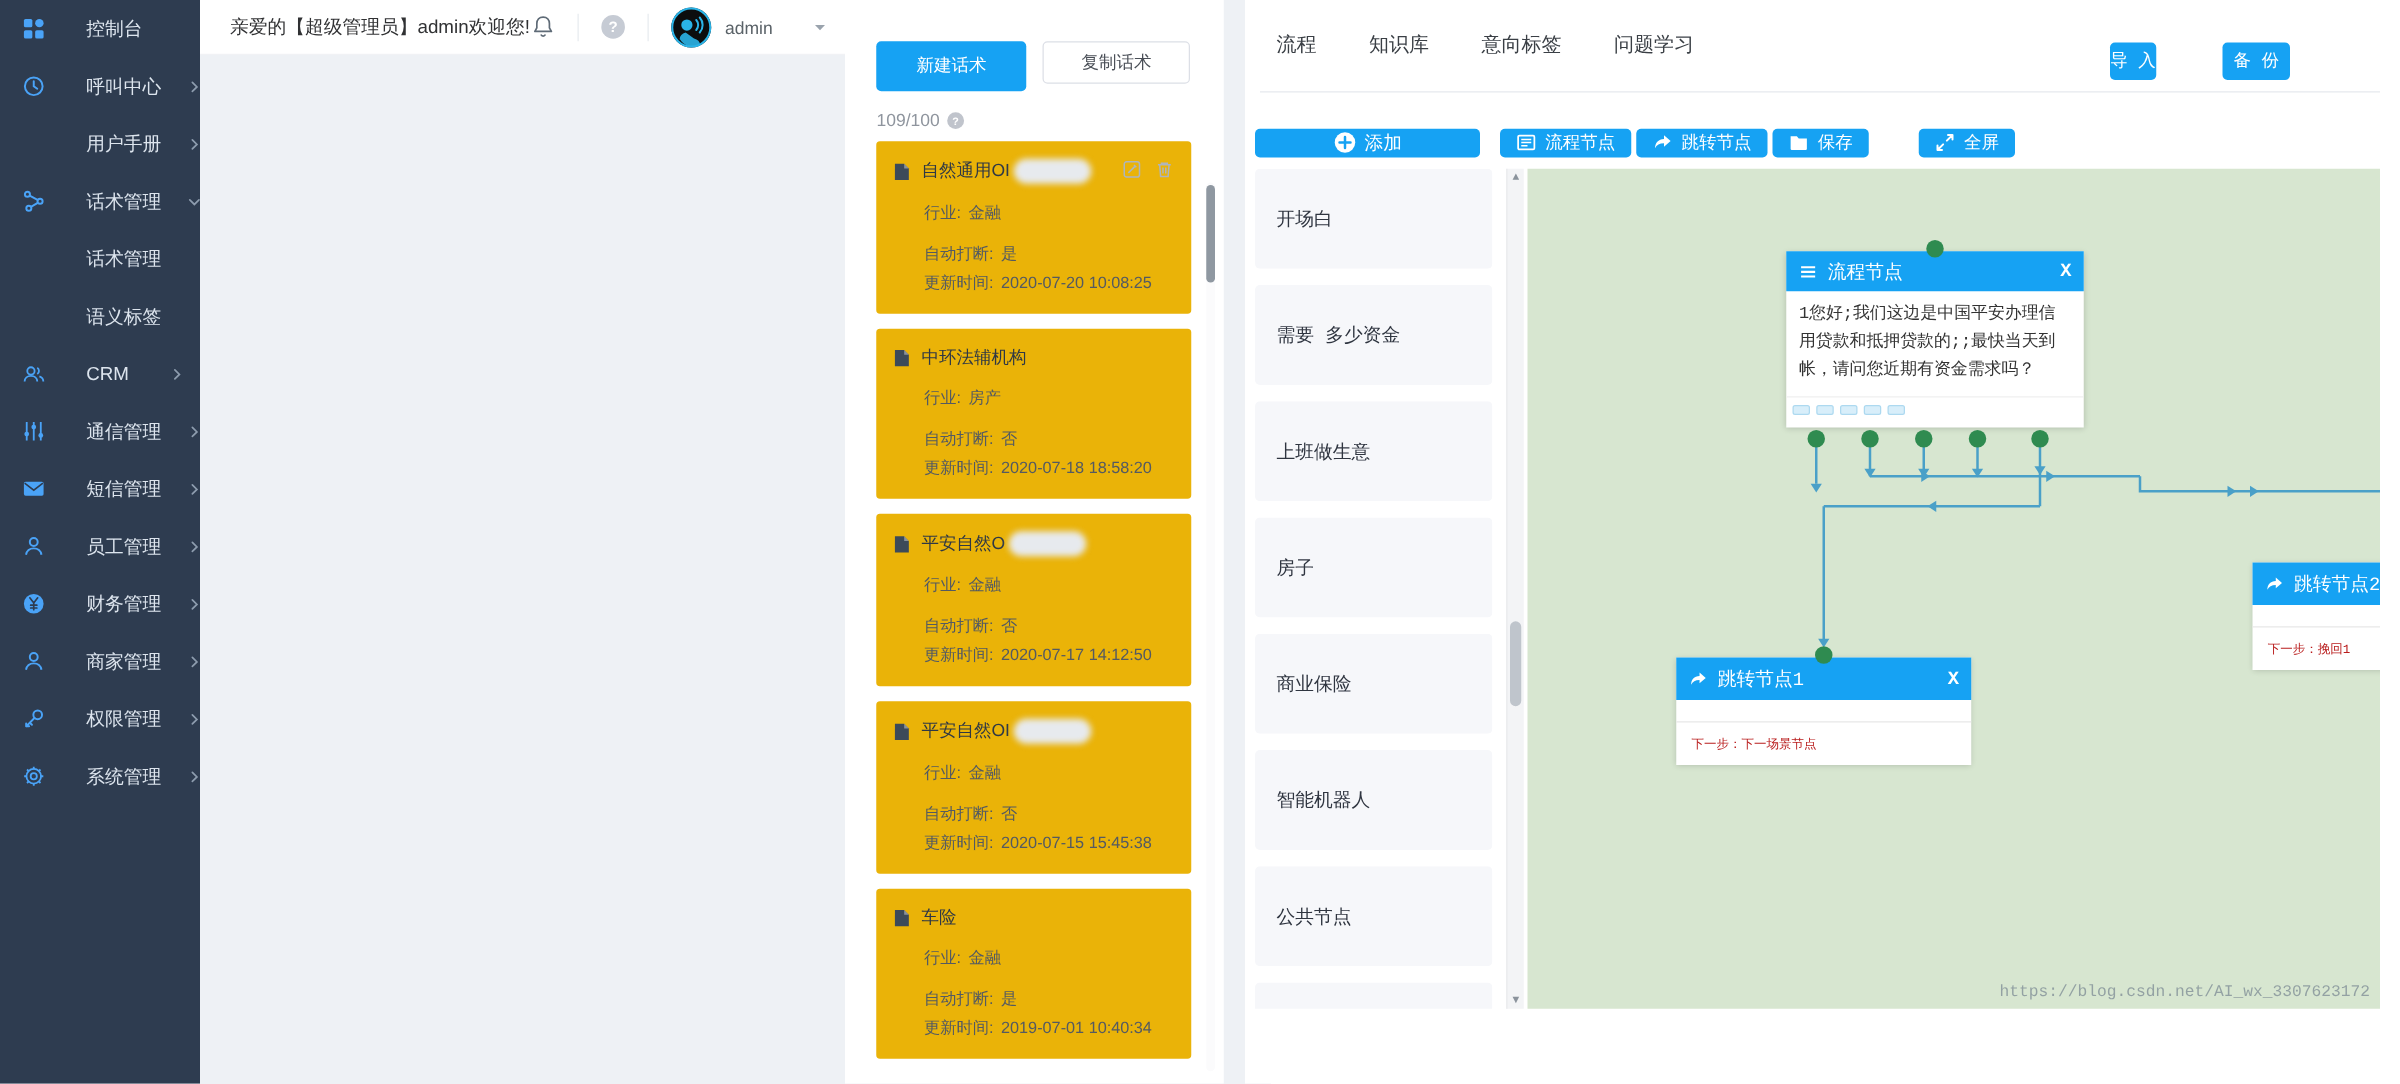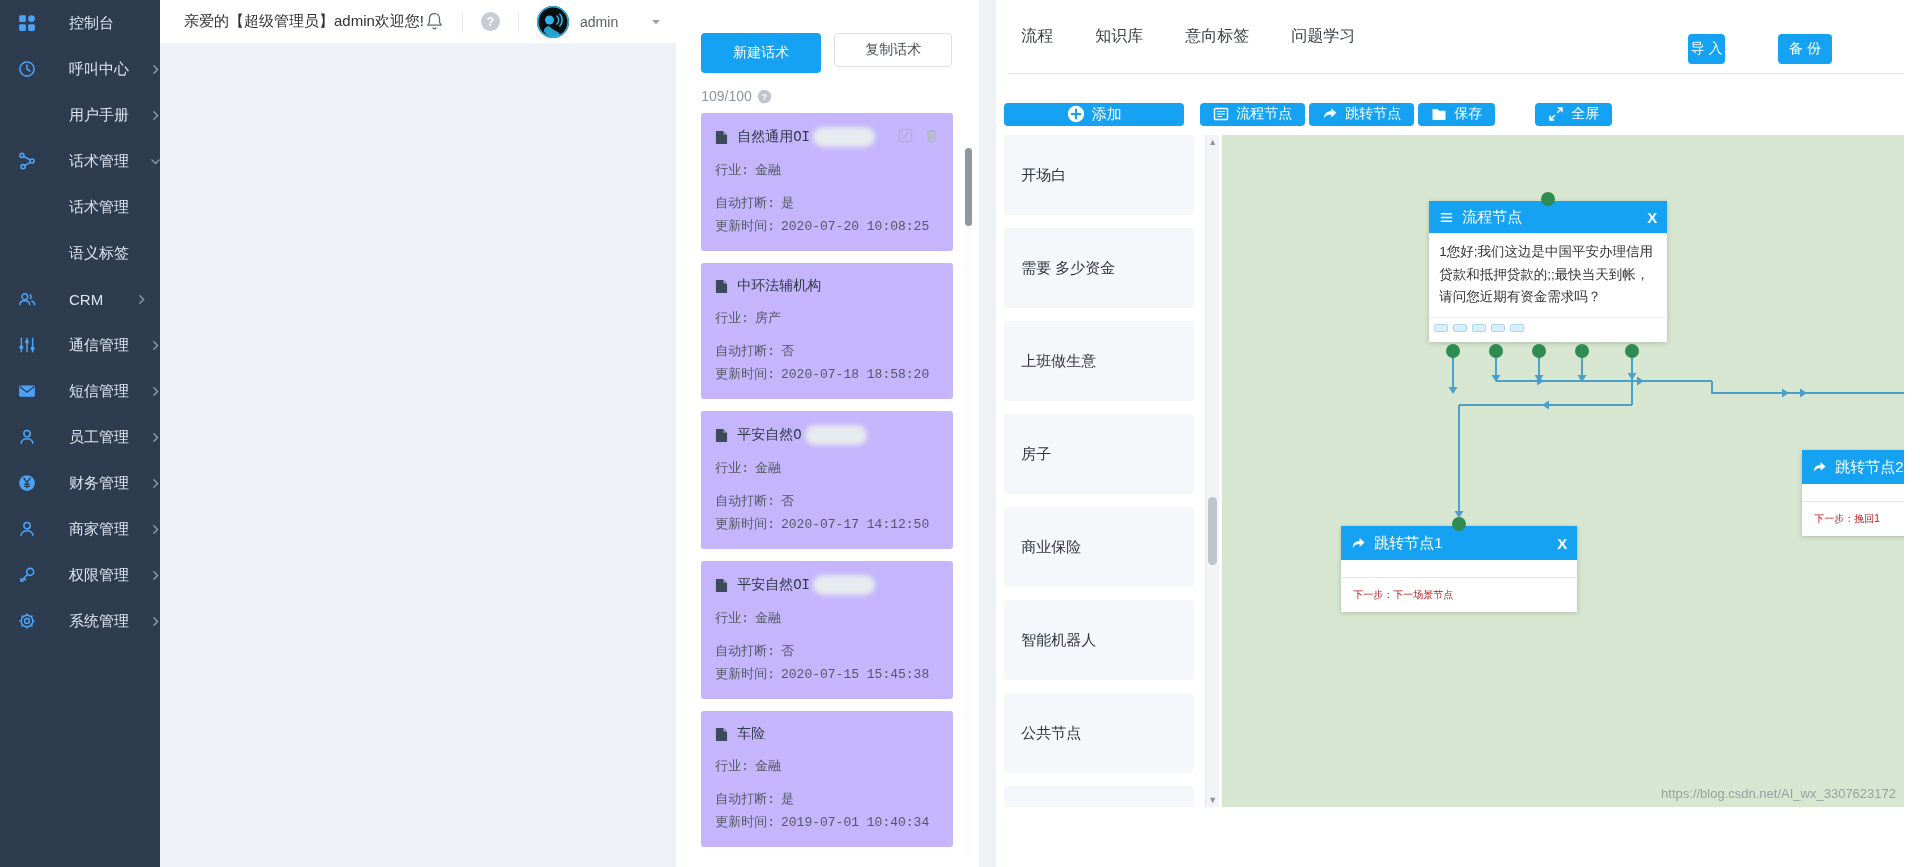--- a/index.html
+++ b/index.html
@@ -47,38 +47,38 @@
 
   
   .script-panel{width:303px;background:#fff;flex:none;position:relative;padding:33px 26px 0 25px;overflow:hidden;}
   .sp-buttons{display:flex;gap:13px;}
   .btn{border:none;cursor:pointer;font-family:inherit;}
   .btn-new{width:120px;height:40px;background:var(--primary);color:#fff;border-radius:4px;font-size:14px;}
   .btn-copy{width:118px;height:34px;background:#fff;border:1px solid #dcdfe6;border-radius:4px;color:#4a4f57;font-size:14px;}
   .sp-counter{margin:15px 0 9px;display:flex;align-items:center;gap:5px;color:#8f959e;font-size:14px;}
   .count-help{width:15px;height:15px;color:#c0c4cc;display:flex;}
   .count-help svg{width:100%;height:100%;}
-  .card{background:#c4b5fd;border-radius:3px;padding:14px 14px 16px;margin-bottom:12px;position:relative;font-family:Liberation Mono, monospace;}
+  .card{background:#eab308;border-radius:3px;padding:14px 14px 16px;margin-bottom:12px;position:relative;}
   .card-title-row{display:flex;align-items:center;position:relative;padding-right:50px;}
   .doc-ic{width:13px;height:15px;color:#3c4a59;margin-right:9px;flex:none;display:flex;}
   .doc-ic svg{width:100%;height:100%;}
   .card-title{font-size:14px;color:#2f3845;white-space:nowrap;}
   .blur-patch{display:inline-block;width:62px;height:20px;margin-left:3px;background:#e7eaee;border-radius:10px;filter:blur(2.5px);flex:none;}
   .card-tools{position:absolute;right:0;top:1px;display:flex;gap:11px;color:#aeb5bd;}
   .tool-ic{width:15px;height:15px;display:flex;cursor:pointer;}
   .tool-ic svg{width:100%;height:100%;}
   .card-line{font-size:13px;color:#545a62;margin-top:14px;white-space:nowrap;}
   .card-line.tight{margin-top:15px;}
   .card-line.tight2{margin-top:5px;}
-  .card-line .lab{margin-right:6px;}
+  .card-line .lab{margin-right:6px;margin-left:24px;}
   .sp-scrollbar{position:absolute;right:7px;top:146px;bottom:10px;width:7px;border-radius:4px;background:#fbfbfc;}
   .sp-thumb{position:absolute;top:2px;left:0;right:0;height:78px;background:#8f98a1;border-radius:4px;}
 
   
-  .main-panel{flex:1;background:#fff;margin-left:17px;position:relative;padding:0 16px 0 4px;overflow:hidden;min-width:0;}
+  .main-panel{flex:1;background:#fff;margin-left:17px;position:relative;padding:0 16px 0 4px;overflow:hidden;min-width:0;font-family:Liberation Mono, monospace;}
   .tabs-row{height:74px;position:relative;padding:26px 0 0 21px;}
   .tabs-row::after{content:'';position:absolute;left:8px;right:0;bottom:0;height:1px;background:#e6e9ee;}
   .tabs{display:flex;gap:42px;}
   .tab{font-size:16px;color:#3a3f45;padding-bottom:17px;position:relative;cursor:pointer;white-space:nowrap;}
   .btn-import{position:absolute;top:34px;right:179px;width:37px;height:30px;background:var(--primary);color:#fff;border-radius:4px;font-size:14px;}
   .btn-backup{position:absolute;top:34px;right:72px;width:54px;height:30px;background:var(--primary);color:#fff;border-radius:4px;font-size:14px;}
 
   .toolbar{display:flex;align-items:center;margin-top:22px;height:36px;padding-left:4px;}
   .tb-btn{height:23px;background:var(--primary);color:#fff;border-radius:4px;font-size:14px;display:inline-flex;align-items:center;justify-content:center;gap:7px;padding:0 13px;cursor:pointer;}
   .tb-ic{width:16px;height:16px;display:flex;flex:none;}

